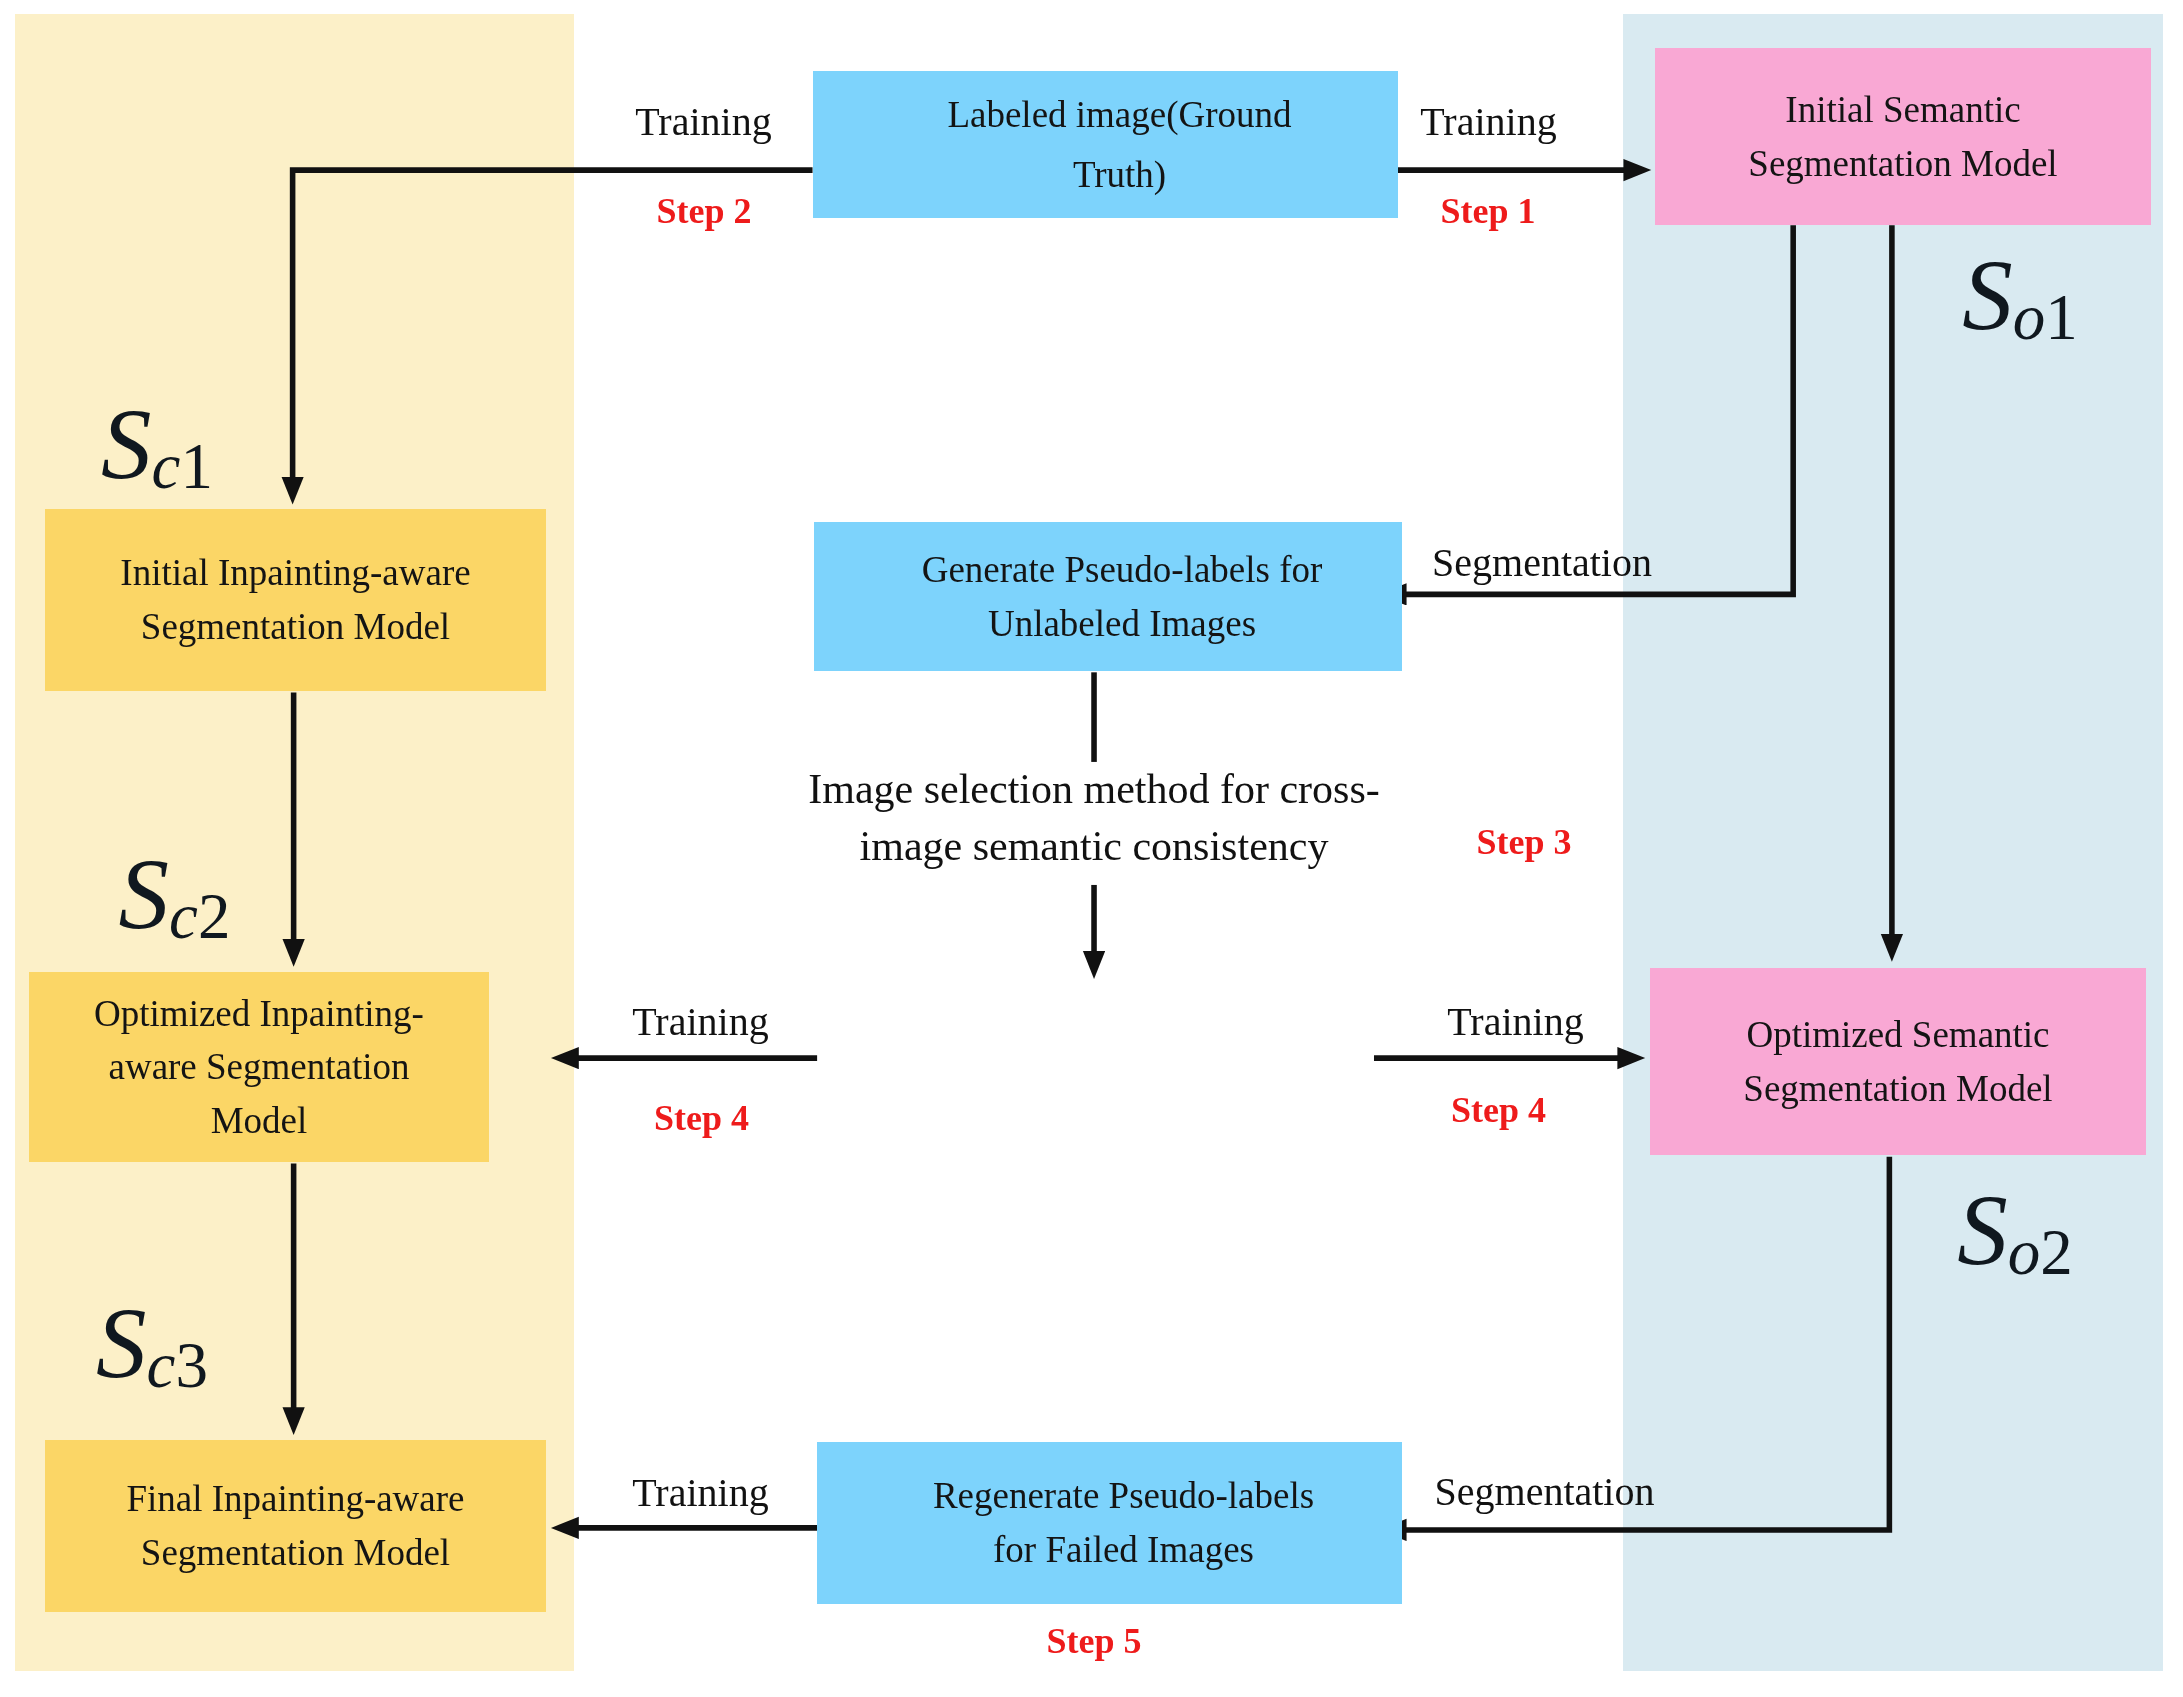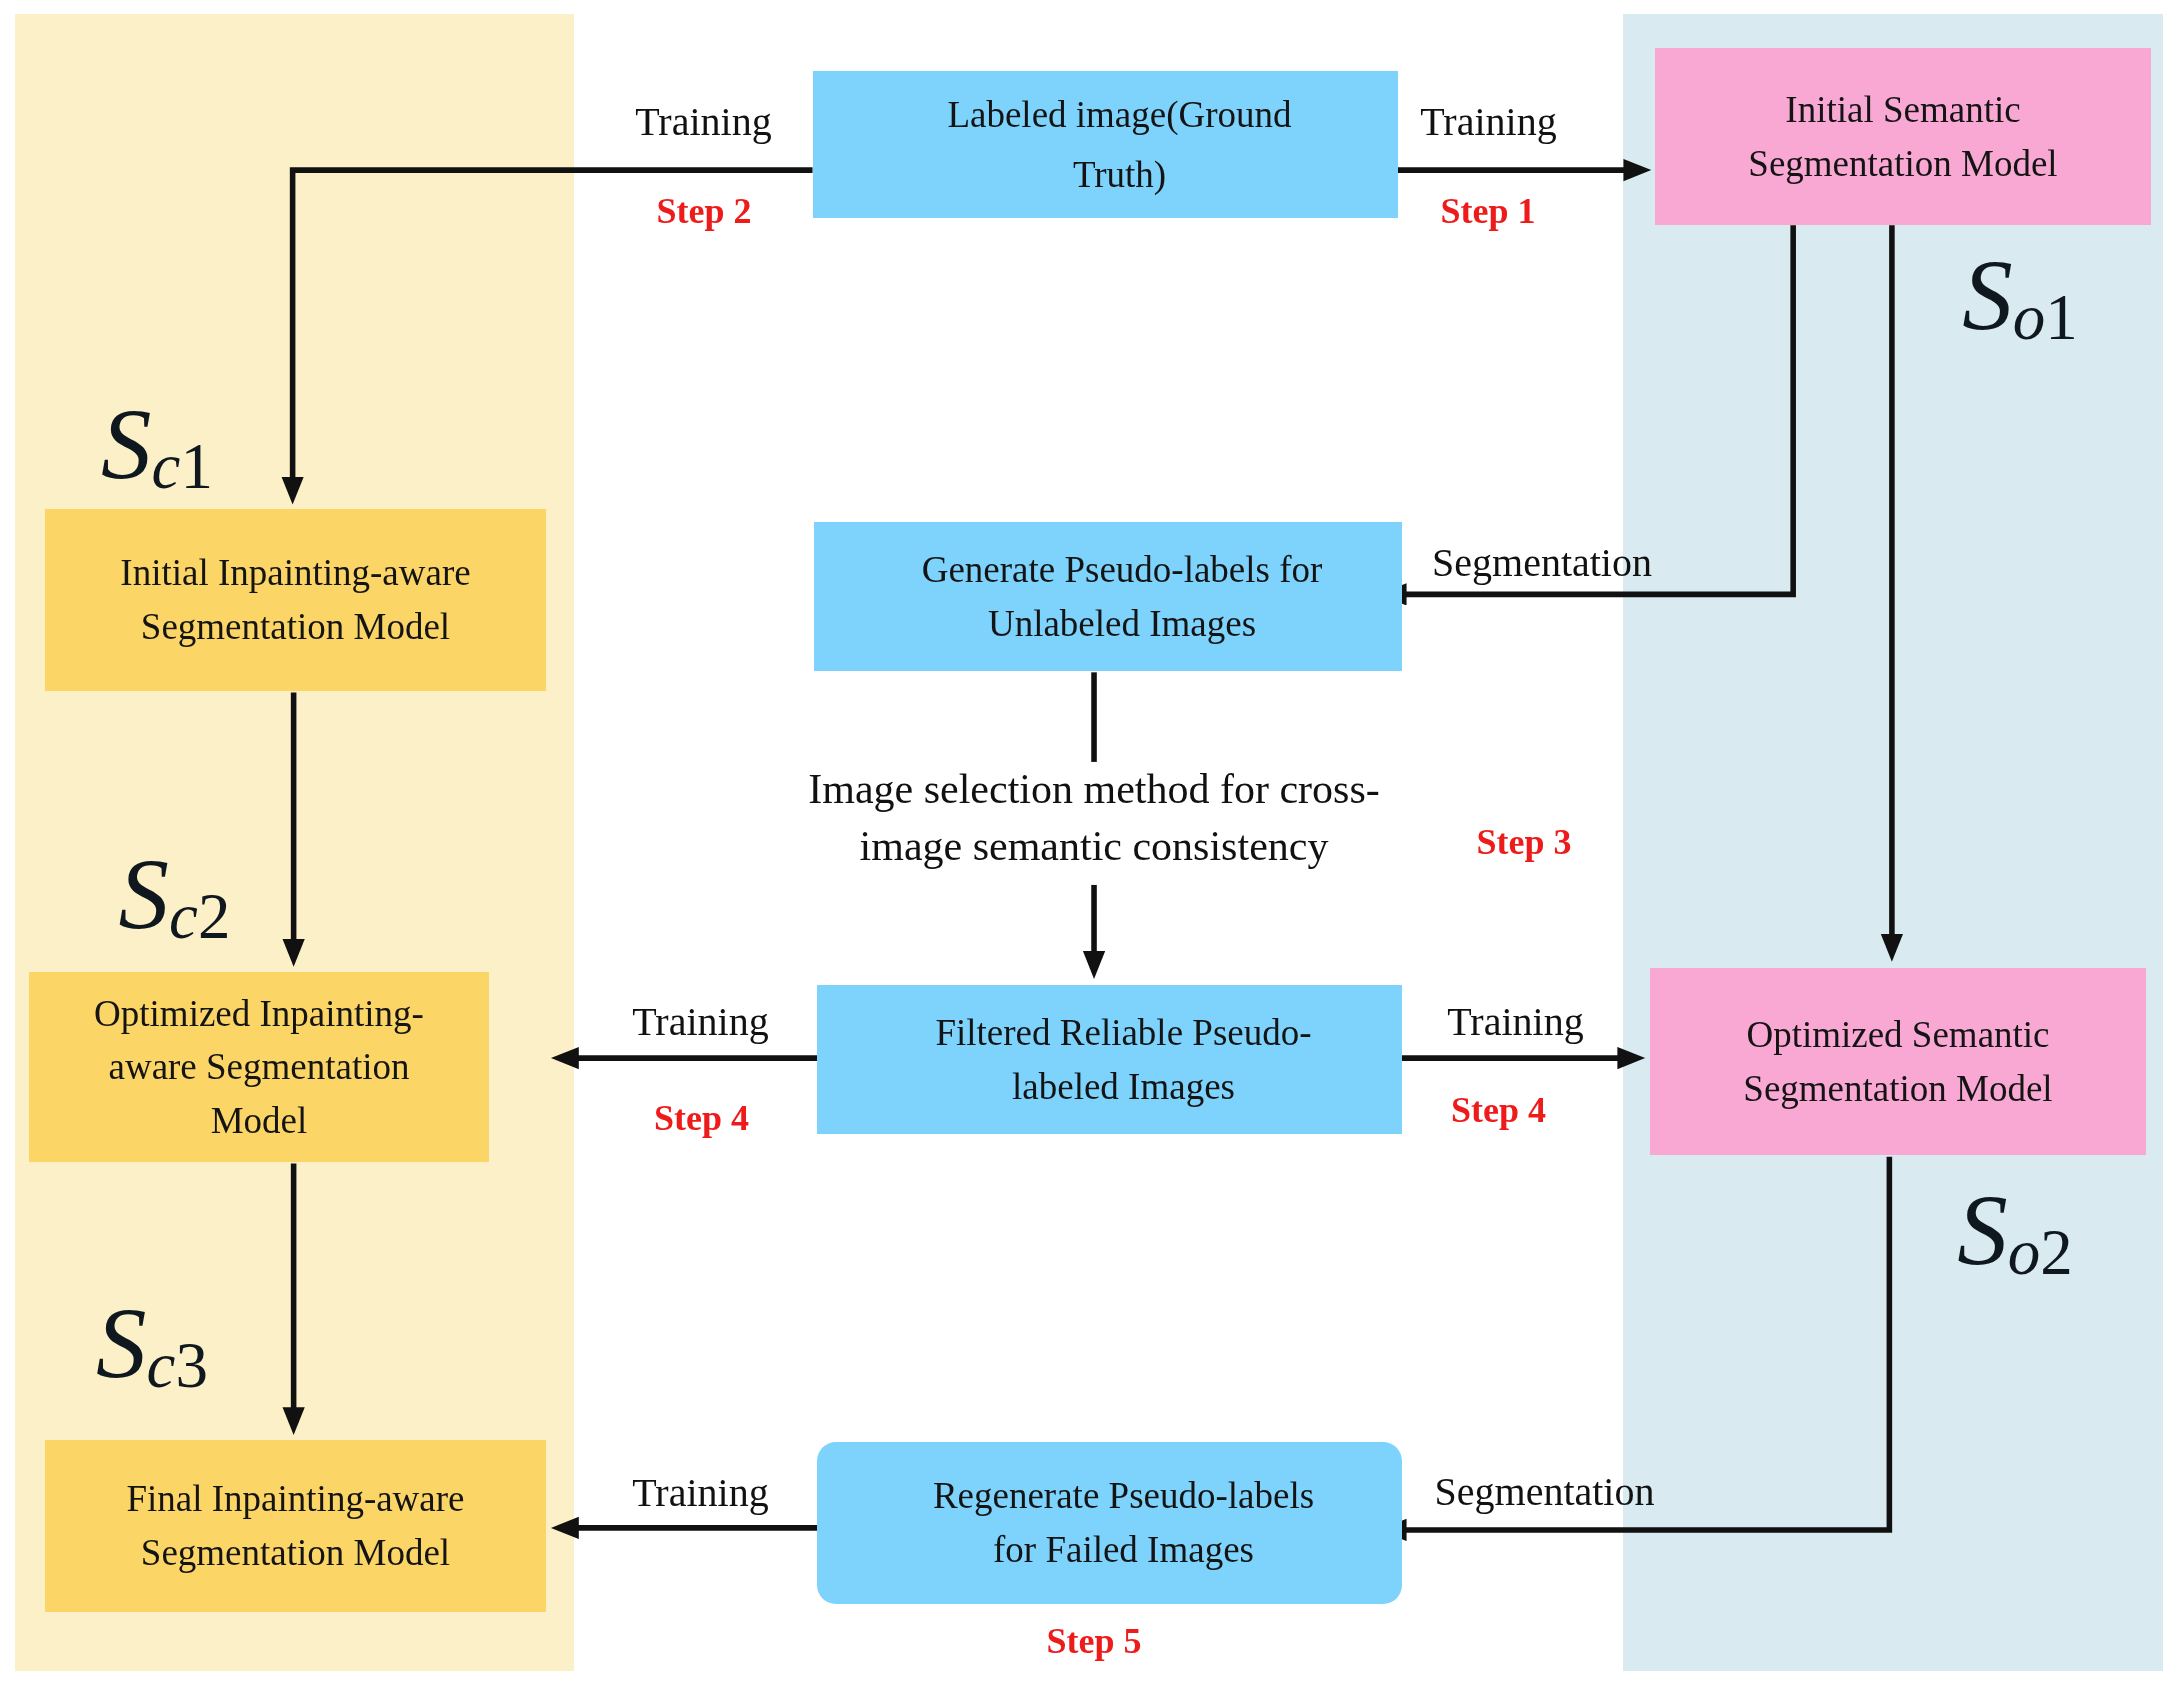--- a/index.html
+++ b/index.html
@@ -24,21 +24,21 @@
     font-size:37px;line-height:1.45;color:#141414;
   }
   .orange{background:#7dd3fc;padding-left:28px;}
   .yellow{background:#FBD666;text-align:center;}
   .blue{background:#f9a8d4;}
 
   #box-labeled{left:813px;top:71px;width:557px;height:147px;line-height:1.6;}
   #box-init-sem{left:1655px;top:48px;width:496px;height:177px;}
   #box-generate{left:814px;top:522px;width:560px;height:149px;}
   #box-filtered{left:817px;top:985px;width:557px;height:149px;}
-  #box-regenerate{left:817px;top:1442px;width:557px;height:162px;border-radius:19px;}
+  #box-regenerate{left:817px;top:1442px;width:557px;height:162px;}
   #box-init-inp{left:45px;top:509px;width:501px;height:182px;}
   #box-opt-inp{left:29px;top:972px;width:460px;height:190px;font-family:Liberation Serif, serif;}
   #box-final-inp{left:45px;top:1440px;width:501px;height:172px;}
   #box-opt-sem{left:1650px;top:968px;width:496px;height:187px;}
 
   .flowlabel{
     position:absolute;
     display:flex;align-items:center;justify-content:center;
     text-align:center;
     font-size:40px;color:#111111;
@@ -108,22 +108,20 @@
       <polyline points="1614,3018 1140,3018" marker-end="url(#ah)"></polyline>
     </g>
   </svg>
 
   <div class="node orange" id="box-labeled">Labeled image(Ground
 Truth)</div>
   <div class="node blue" id="box-init-sem">Initial Semantic
 Segmentation Model</div>
   <div class="node orange" id="box-generate">Generate Pseudo-labels for
 Unlabeled Images</div>
-  <div class="node orange" id="box-filtered">Filtered Reliable Pseudo-
-labeled Images</div>
   <div class="node orange" id="box-regenerate">Regenerate Pseudo-labels
 for Failed Images</div>
   <div class="node yellow" id="box-init-inp">Initial Inpainting-aware
 Segmentation Model</div>
   <div class="node yellow" id="box-opt-inp">Optimized Inpainting-
 aware Segmentation
 Model</div>
   <div class="node yellow" id="box-final-inp">Final Inpainting-aware
 Segmentation Model</div>
   <div class="node blue" id="box-opt-sem">Optimized Semantic

